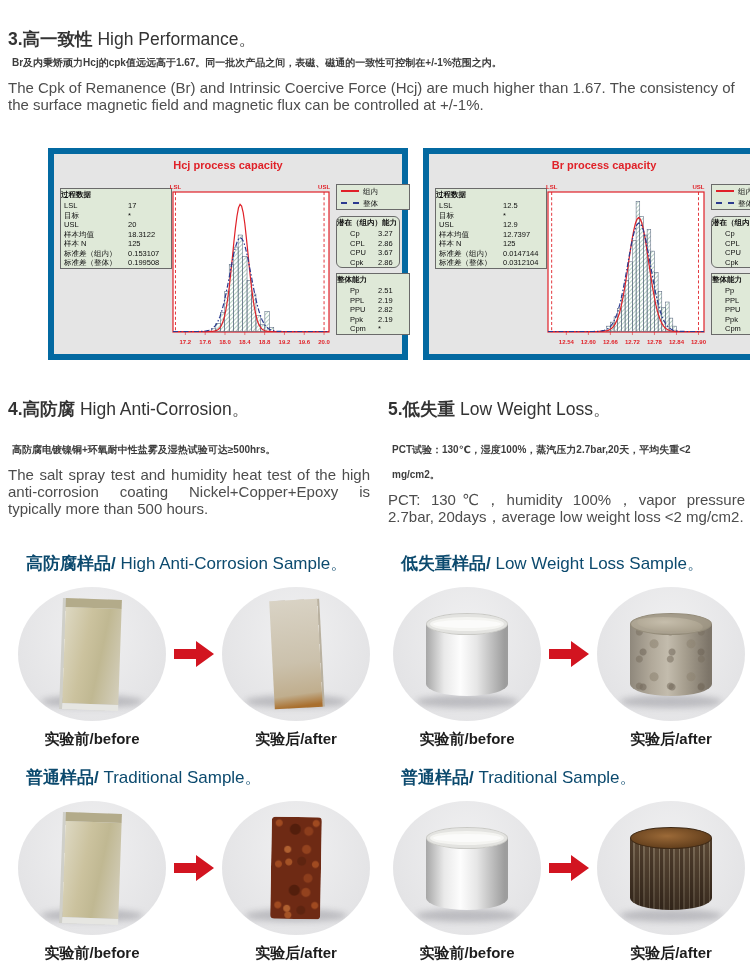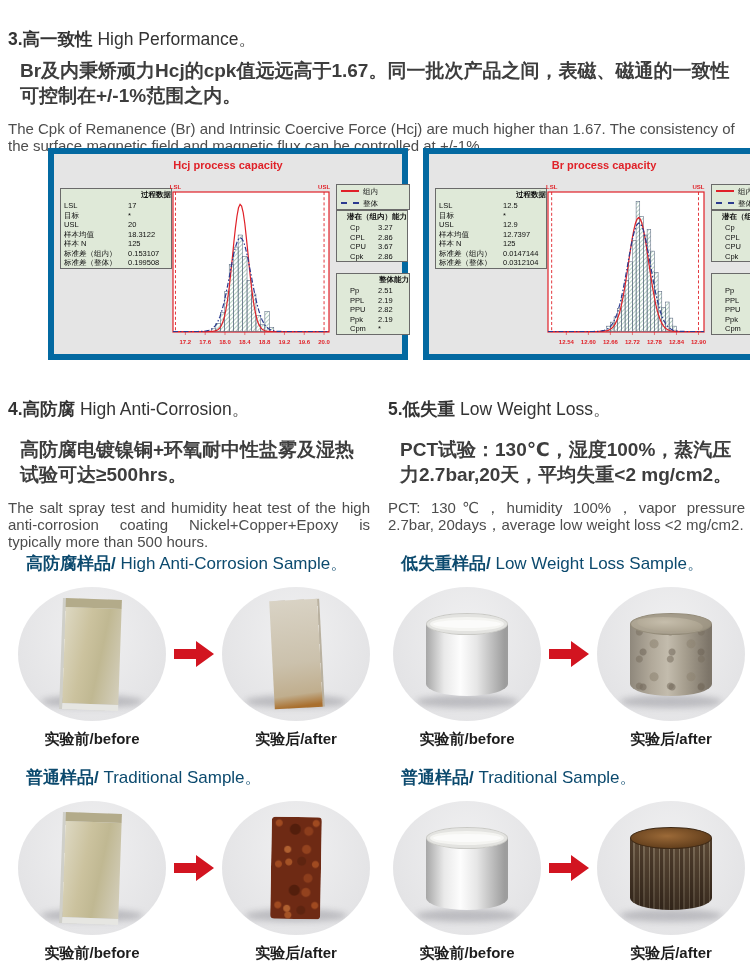--- a/index.html
+++ b/index.html
@@ -4,44 +4,44 @@
 <style>
   html,body{margin:0;padding:0;background:#fff;}
   .page{position:relative;width:750px;height:976px;background:#fff;overflow:hidden;
         font-family:"Liberation Sans","DejaVu Sans",sans-serif;color:#444;}
   
   .sec-title{font-size:17.5px;color:#333;}
   .sec-title .cn{font-weight:700;}
   .sec-title .en{font-weight:400;}
   #sec3-title{position:absolute;top:12px;left:8px;}
   #sec3-body{position:absolute;top:46px;left:8px;width:740px;}
-  .body-cn{font-size:19px;line-height:25px;color:#3d3d3d;font-weight:600;margin:12px;}
+  .body-cn{font-size:10px;line-height:25px;color:#3d3d3d;font-weight:600;margin:4px;}
   .body-en{font-size:15px;line-height:17px;color:#4d4d4d;font-weight:400;margin:0;}
   .col-sec{position:absolute;top:382px;}
   #sec4{left:8px;width:362px;}
   #sec5{left:388px;width:357px;}
   .col-sec .sec-title{margin-bottom:16px;}
   .col-sec .body-en{text-align:justify;}
   
   .chart{position:absolute;top:132px;height:212px;background:#e5e5e5;border:6px solid #0369a1;box-sizing:border-box;}
   #chart-0{left:8px;width:360px;}
   #chart-1{left:383px;width:362px;}
   .c-title{position:absolute;top:5px;left:0;right:0;text-align:center;color:#e02128;font-weight:700;font-size:11px;}
   .c-box{position:absolute;background:#dfe9d8;border:1px solid #6a6a6a;font-size:7.5px;color:#101010;box-sizing:border-box;}
-  .c-box-hdr{text-align:right;font-weight:700;padding:1px 0;}
+  .c-box-hdr{text-align:left;font-weight:700;padding:1px 0;}
   .c-row{display:flex;padding:0 3px;line-height:9.5px;white-space:nowrap;}
   .c-lbl{flex:0 0 64px;}
   .c-val{flex:1;}
   .c-proc{left:6px;top:34px;width:112px;}
   .c-plot{position:absolute;left:116px;top:26px;width:162px;height:178px;}
   .c-legend{left:282px;top:30px;width:74px;}
   .c-leg-row{display:flex;align-items:center;padding:1.5px 4px;line-height:9px;}
   .c-leg-line{width:18px;height:0;border-top:2px solid #e02128;margin-right:4px;}
   .c-leg-line.dashed{border-top:2px dashed #2b3a8f;}
-  .c-cap1{left:282px;top:56px;width:72px;}
+  .c-cap1{left:282px;top:62px;width:64px;border-radius:6px;}
   .c-cap2{left:282px;top:119px;width:74px;}
   .c-cap1 .c-row,.c-cap2 .c-row{padding:0 6px 0 13px;}
   .c-cap1 .c-lbl,.c-cap2 .c-lbl{flex:0 0 28px;}
   
   #samples{position:absolute;top:550px;left:0;width:750px;height:426px;}
   .cell{position:absolute;width:367px;}
   .cell.p0{left:8px;top:0;}  .cell.p1{left:383px;top:0;}
   .cell.p2{left:8px;top:214px;} .cell.p3{left:383px;top:214px;}
   .s-title{margin:2px 0 12px 18px;font-size:17px;color:#0c4a6e;}
   .s-title .cn{font-weight:700;}

